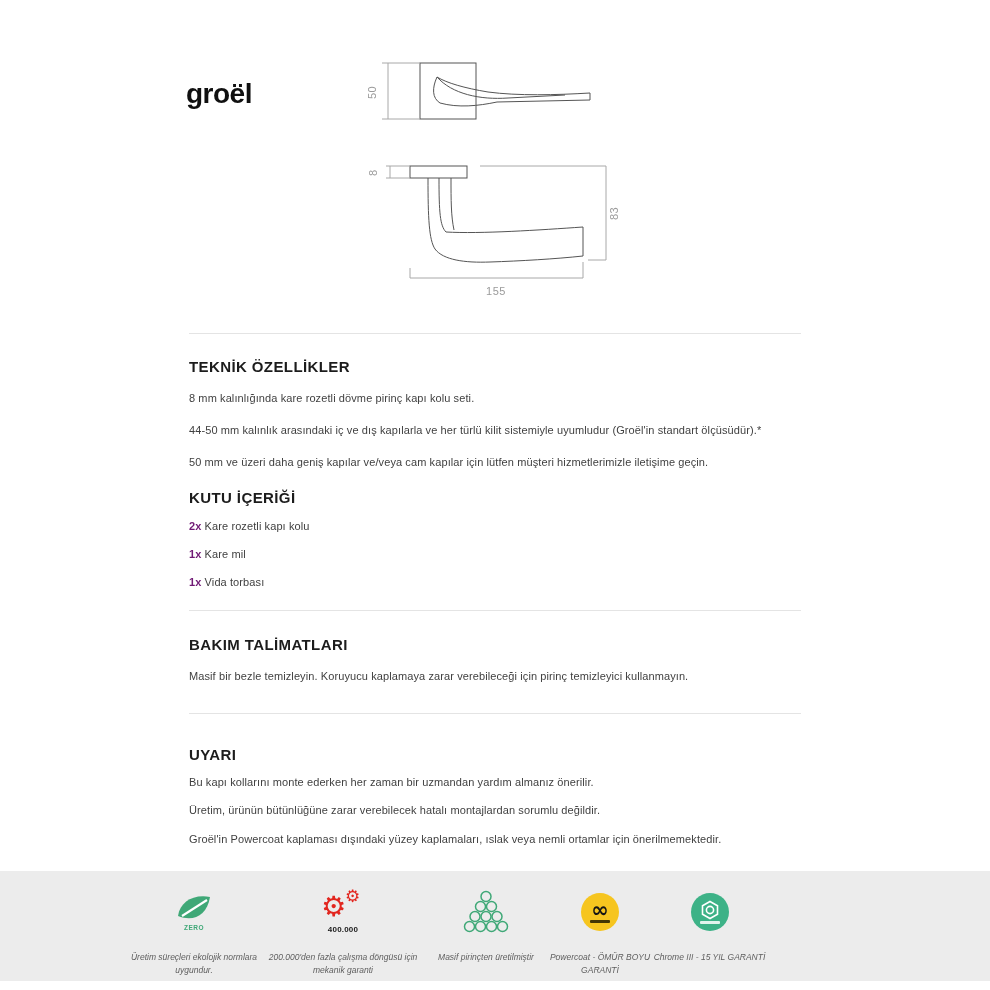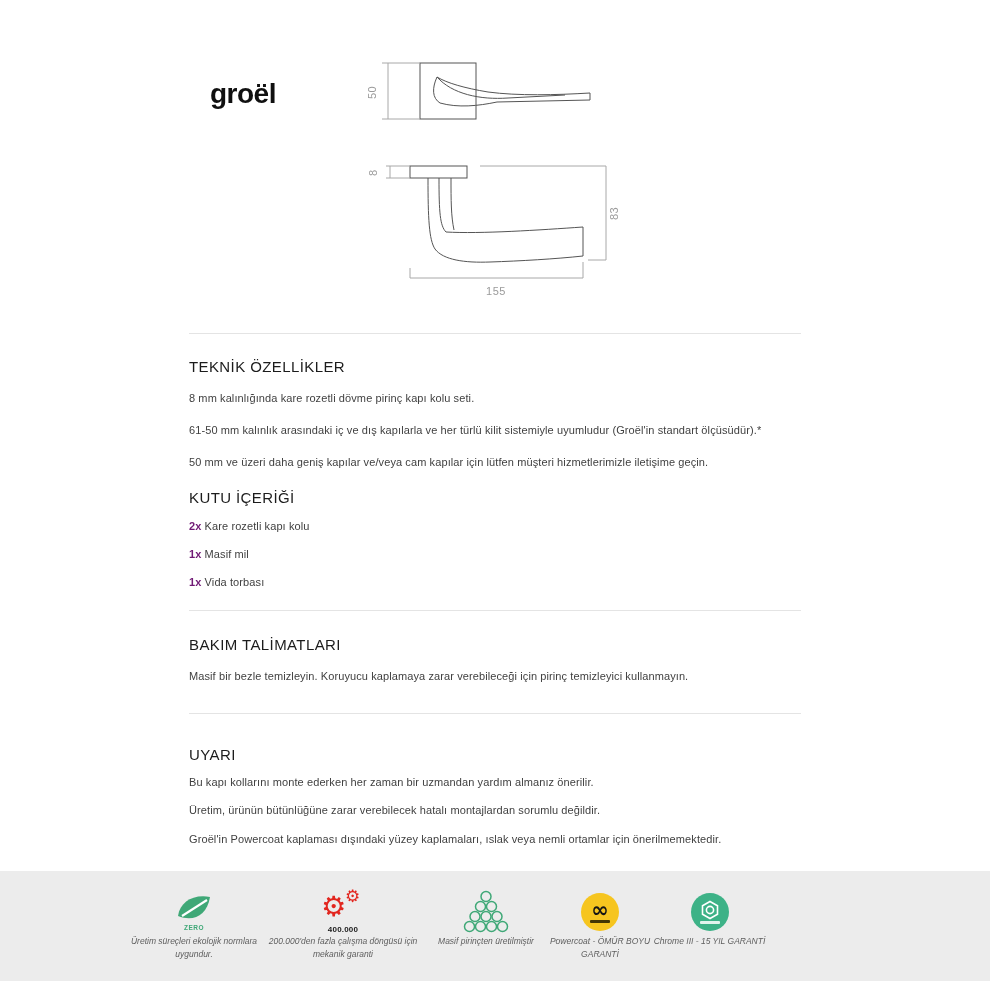--- a/index.html
+++ b/index.html
@@ -8,50 +8,49 @@
     position:relative;
     background:#ffffff;
     font-family:"Liberation Sans", sans-serif;
     overflow:hidden;
   }
   .abs { position:absolute; }
   .logo {
     left:186px; top:78px;
     font-size:28px; font-weight:600; color:#101010;
     letter-spacing:-0.5px;
-    margin-left:24px;
   }
   .drawing { left:360px; top:50px; }
   .drawing .part { stroke:#555555; fill:none; stroke-width:1; }
   .drawing .dim  { stroke:#a8a8a8; fill:none; stroke-width:1; }
   .drawing .dim-label {
     fill:#9b9b9b; font-size:11px; letter-spacing:0.5px;
     font-family:"Liberation Sans", sans-serif;
   }
   .divider { height:1px; background:#e4e4e4; left:189px; width:612px; }
   .heading {
-    left:189px; font-size:15px; font-weight:normal; color:#1c1c1c;
+    left:189px; font-size:15px; font-weight:bold; color:#1c1c1c;
     letter-spacing:0.4px; white-space:nowrap;
   }
   .para {
     left:189px; font-size:11px; color:#3f3f3f;
     letter-spacing:0.1px; white-space:nowrap;
   }
   .para b { color:#701a75; }
   .footer-strip {
     left:0; top:871px; width:990px; height:110px;
     background:#ececec;
   }
   .badge { position:absolute; top:18px; text-align:center; }
   .badge .icon-area {
     height:46px; display:flex; align-items:center; justify-content:center;
     flex-direction:column;
   }
   .badge .caption {
-    margin-top:0;
+    margin-top:16px;
     font-size:8.5px; font-style:italic; color:#5e5e5e; line-height:1.5;
   }
   .icon-sublabel-green { font-size:6.5px; font-weight:bold; color:#3fa877; letter-spacing:0.5px; }
   .icon-sublabel-dark  { font-size:8px;   font-weight:bold; color:#1a1a1a; letter-spacing:0.2px; }
   .gear-wrap { position:relative; height:34px; width:44px; }
   .gear-big   { position:absolute; left:0px; top:2px; font-size:28px; line-height:28px; color:#e2261f; font-family:"DejaVu Sans", sans-serif; }
   .gear-small { position:absolute; left:24px; top:-3px; font-size:17px; line-height:17px; color:#e2261f; font-family:"DejaVu Sans", sans-serif; }
   .round-badge {
     width:38px; height:38px; border-radius:50%;
     display:flex; flex-direction:column; align-items:center; justify-content:center;
@@ -101,26 +100,26 @@
     <line class="dim" x1="223" y1="212" x2="223" y2="228"></line>
     <line class="dim" x1="50" y1="228" x2="223" y2="228"></line>
     <text class="dim-label" x="136" y="245" text-anchor="middle">155</text>
   </g>
 </svg>
 
 <div class="abs divider" style="top:333px"></div>
 
 <div class="abs heading" style="top:358px">TEKNİK ÖZELLİKLER</div>
 <div class="abs para" style="top:392px">8 mm kalınlığında kare rozetli dövme pirinç kapı kolu seti.</div>
-<div class="abs para" style="top:424px">61-50 mm kalınlık arasındaki iç ve dış kapılarla ve her türlü kilit sistemiyle uyumludur (Groël'in standart ölçüsüdür).*</div>
+<div class="abs para" style="top:424px">44-50 mm kalınlık arasındaki iç ve dış kapılarla ve her türlü kilit sistemiyle uyumludur (Groël'in standart ölçüsüdür).*</div>
 <div class="abs para" style="top:456px">50 mm ve üzeri daha geniş kapılar ve/veya cam kapılar için lütfen müşteri hizmetlerimizle iletişime geçin.</div>
 
 <div class="abs heading" style="top:489px">KUTU İÇERİĞİ</div>
 <div class="abs para" style="top:520px"><b>2x</b> <span>Kare rozetli kapı kolu</span></div>
-<div class="abs para" style="top:548px"><b>1x</b> <span>Masif mil</span></div>
+<div class="abs para" style="top:548px"><b>1x</b> <span>Kare mil</span></div>
 <div class="abs para" style="top:576px"><b>1x</b> <span>Vida torbası</span></div>
 
 <div class="abs divider" style="top:610px"></div>
 
 <div class="abs heading" style="top:636px">BAKIM TALİMATLARI</div>
 <div class="abs para" style="top:670px">Masif bir bezle temizleyin. Koruyucu kaplamaya zarar verebileceği için pirinç temizleyici kullanmayın.</div>
 
 <div class="abs divider" style="top:713px"></div>
 
 <div class="abs heading" style="top:746px">UYARI</div>

